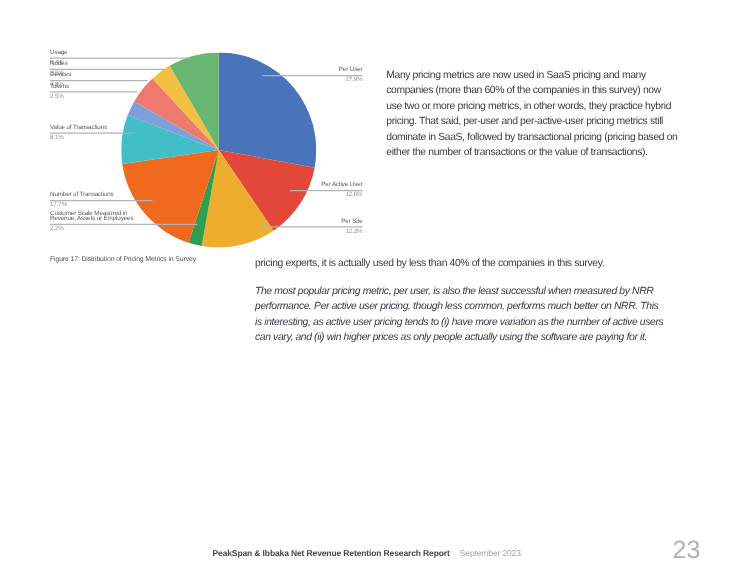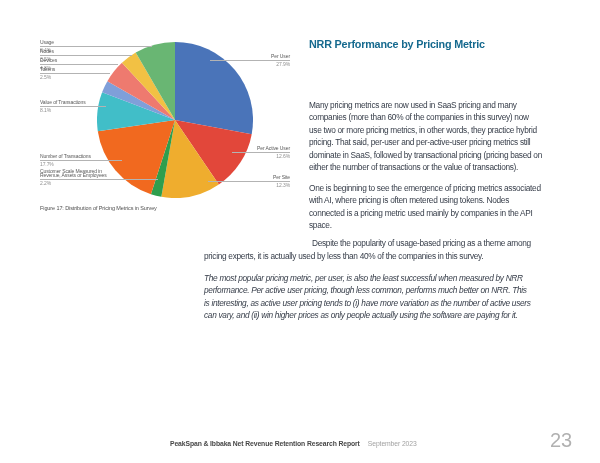--- a/index.html
+++ b/index.html
@@ -18,32 +18,32 @@
   .pl .pc  { color:#8f8f8f; padding-top:1px; }
   .pl.r    { text-align:right; }
 
   .caption { position:absolute; left:40px; top:205px; font-size:5.5px; letter-spacing:-0.1px;
              color:#4f4f4f; z-index:2; }
 
   
   .heading { position:absolute; left:309px; top:38px; font-size:10.8px; font-weight:bold;
              letter-spacing:-0.2px; color:#15698e; }
   .para { position:absolute; font-size:8.3px; letter-spacing:-0.3px; line-height:12.4px;
-          color:#363d49; white-space:pre-line;margin-top:46px; }
+          color:#363d49; white-space:pre-line; }
   #p1 { left:309px; top:53px;  width:282px; }
   #p2 { left:309px; top:136px; width:282px; }
   #p3a{ left:312px; top:191px; width:282px; }
   #p3b{ left:204px; top:204px; width:390px; }
   #p4 { left:204px; top:226px; width:390px;font-style:italic; }
 
   
   .footer { position:absolute; left:170px; top:440px; font-size:6.8px; letter-spacing:-0.1px; }
   .footer .rt { font-weight:bold; color:#474747; }
   .footer .dt { color:#a2a2a2; margin-left:8px; font-weight:normal; }
-  .pagenum { position:absolute; left:538px; top:429px; font-size:20px; color:#b1b1b1;margin-left:12px; }
+  .pagenum { position:absolute; left:538px; top:429px; font-size:20px; color:#b1b1b1; }
 </style>
 </head>
 <body>
 
 <div id="page">
 
   <svg id="pie-svg" viewBox="0 0 156 156">
       <path d="M78,78 L78.00,0.00 A78,78 0 0 1 154.71,92.13 Z" fill="#4a74b9"></path>
       <path d="M78,78 L154.71,92.13 A78,78 0 0 1 121.84,142.51 Z" fill="#e2473a"></path>
       <path d="M78,78 L121.84,142.51 A78,78 0 0 1 64.35,154.80 Z" fill="#efad2e"></path>
@@ -94,32 +94,26 @@
     <div class="nm">Per Active User</div>
     <div class="pc">12.6%</div>
   </div>
   <div class="pl r" style="left:208px; top:175px; width:82px;">
     <div class="nm">Per Site</div>
     <div class="pc">12.3%</div>
   </div>
 
   <div class="caption">Figure 17: Distribution of Pricing Metrics in Survey</div>
 
-  <div class="heading">NRR Performance by Pricing Metric</div>
   <div class="para" id="p1">Many pricing metrics are now used in SaaS pricing and many
 companies (more than 60% of the companies in this survey) now
 use two or more pricing metrics, in other words, they practice hybrid
 pricing. That said, per-user and per-active-user pricing metrics still
 dominate in SaaS, followed by transactional pricing (pricing based on
 either the number of transactions or the value of transactions).</div>
-  <div class="para" id="p2">One is beginning to see the emergence of pricing metrics associated
-with AI, where pricing is often metered using tokens. Nodes
-connected is a pricing metric used mainly by companies in the API
-space.</div>
-  <div class="para" id="p3a">Despite the popularity of usage-based pricing as a theme among</div>
   <div class="para" id="p3b">pricing experts, it is actually used by less than 40% of the companies in this survey.</div>
   <div class="para" id="p4">The most popular pricing metric, per user, is also the least successful when measured by NRR
 performance. Per active user pricing, though less common, performs much better on NRR. This
 is interesting, as active user pricing tends to (i) have more variation as the number of active users
 can vary, and (ii) win higher prices as only people actually using the software are paying for it.</div>
 
   <div class="footer">
     <span class="rt">PeakSpan &amp; Ibbaka Net Revenue Retention Research Report</span><span class="dt">September 2023</span>
   </div>
   <div class="pagenum">23</div>

